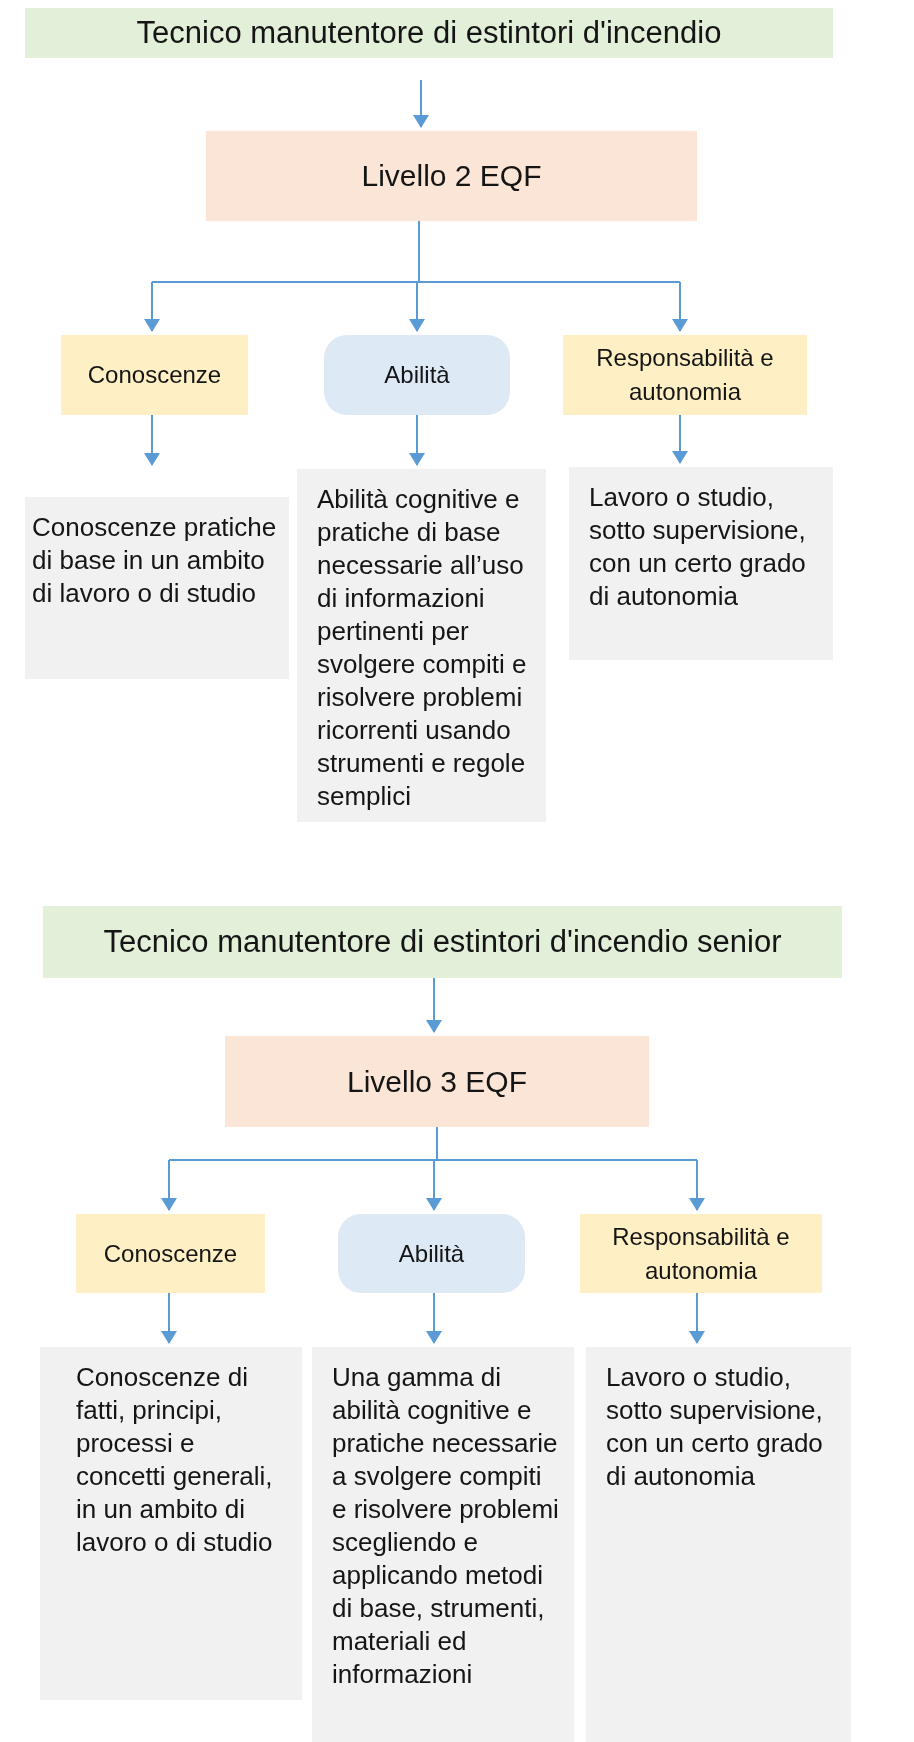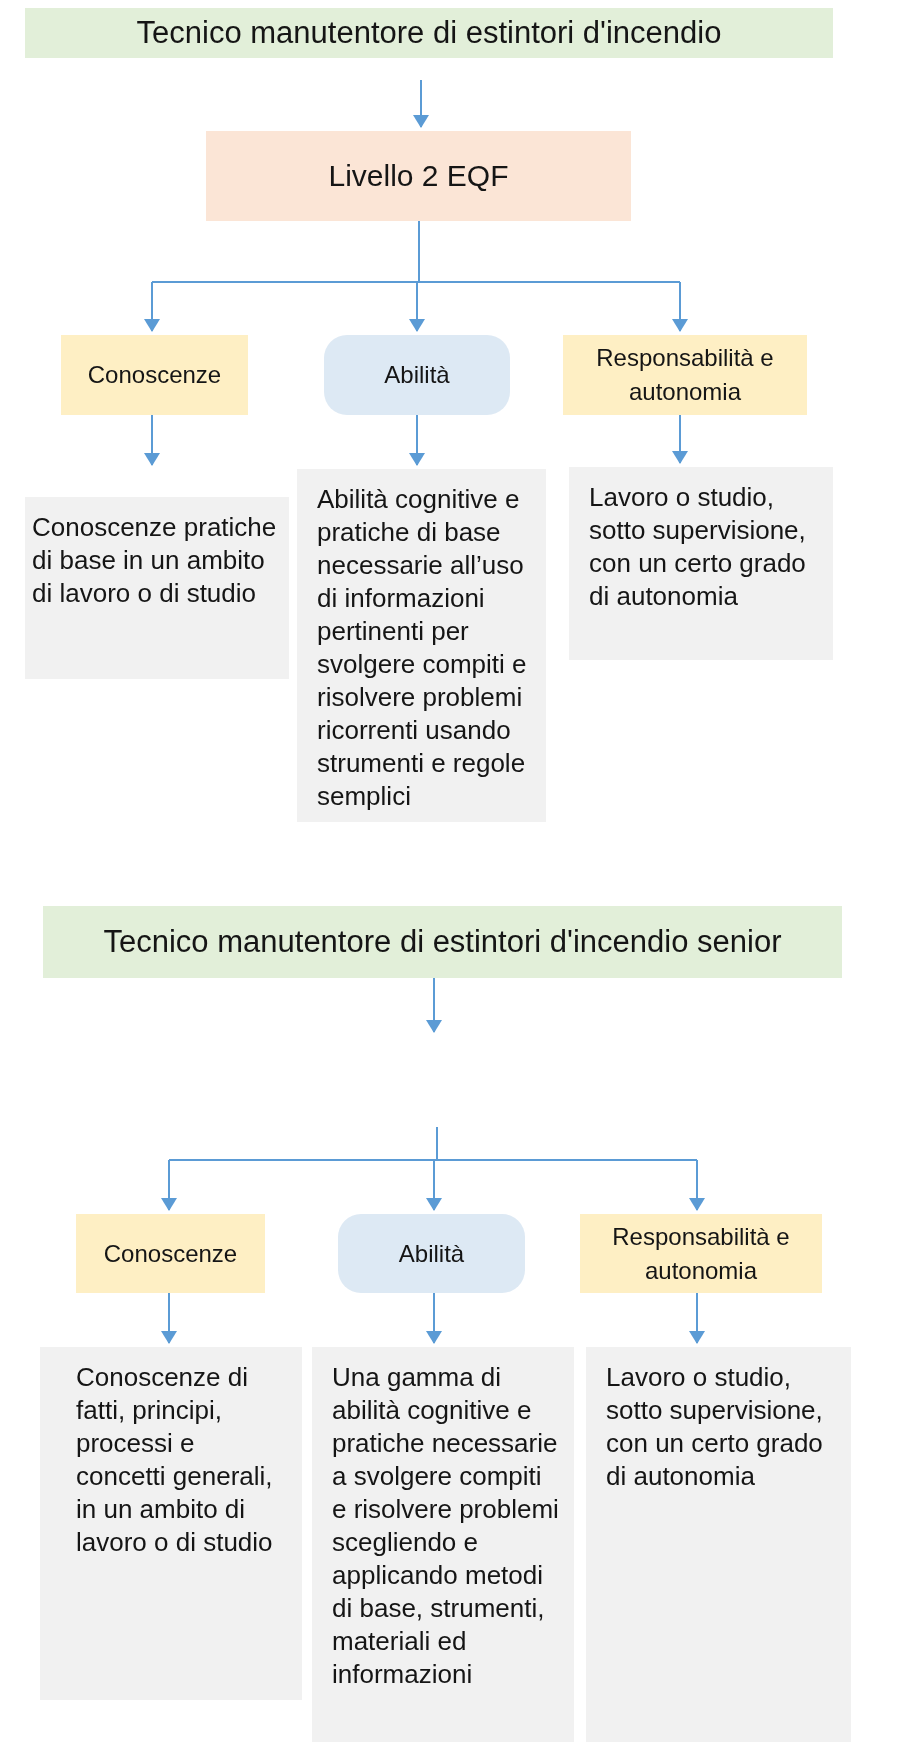--- a/index.html
+++ b/index.html
@@ -49,21 +49,21 @@
       <line x1="169" y1="1293" x2="169" y2="1343" marker-end="url(#ah)"></line>
       <line x1="434" y1="1293" x2="434" y2="1343" marker-end="url(#ah)"></line>
       <line x1="697" y1="1293" x2="697" y2="1343" marker-end="url(#ah)"></line>
     </g>
   </svg>
 
   <div class="box hdr" style="left:17px;top:8px;width:808px;height:50px;margin-left:8px;">
     <span>Tecnico manutentore di estintori d'incendio</span>
   </div>
 
-  <div class="box lvl" style="left:206px;top:131px;width:425px;height:90px;">
+  <div class="box lvl" style="left:206px;top:131px;width:491px;height:90px;">
     <span>Livello 2 EQF</span>
   </div>
 
   <div class="box cat cat-yellow" style="left:61px;top:335px;width:187px;height:80px;">
     <span>Conoscenze</span>
   </div>
   <div class="box cat cat-blue" style="left:324px;top:335px;width:186px;height:80px;">
     <span>Abilità</span>
   </div>
   <div class="box cat cat-yellow" style="left:563px;top:335px;width:244px;height:80px;">
@@ -77,20 +77,23 @@
     <span>Abilità cognitive e pratiche di base necessarie all’uso di informazioni pertinenti per svolgere compiti e risolvere problemi ricorrenti usando strumenti e regole semplici</span>
   </div>
   <div class="gray" style="left:569px;top:467px;width:264px;height:193px;">
     <span>Lavoro o studio, sotto supervisione, con un certo grado di autonomia</span>
   </div>
 
   <div class="box hdr" style="left:35px;top:906px;width:799px;height:72px;margin-left:8px;">
     <span>Tecnico manutentore di estintori d'incendio senior</span>
   </div>
 
+  <div class="box lvl" style="left:225px;top:1036px;width:424px;height:91px;">
+    <span>Livello 3 EQF</span>
+  </div>
 
   <div class="box cat cat-yellow" style="left:76px;top:1214px;width:189px;height:79px;">
     <span>Conoscenze</span>
   </div>
   <div class="box cat cat-blue" style="left:338px;top:1214px;width:187px;height:79px;">
     <span>Abilità</span>
   </div>
   <div class="box cat cat-yellow" style="left:580px;top:1214px;width:242px;height:79px;">
     <span>Responsabilità e autonomia</span>
   </div>

